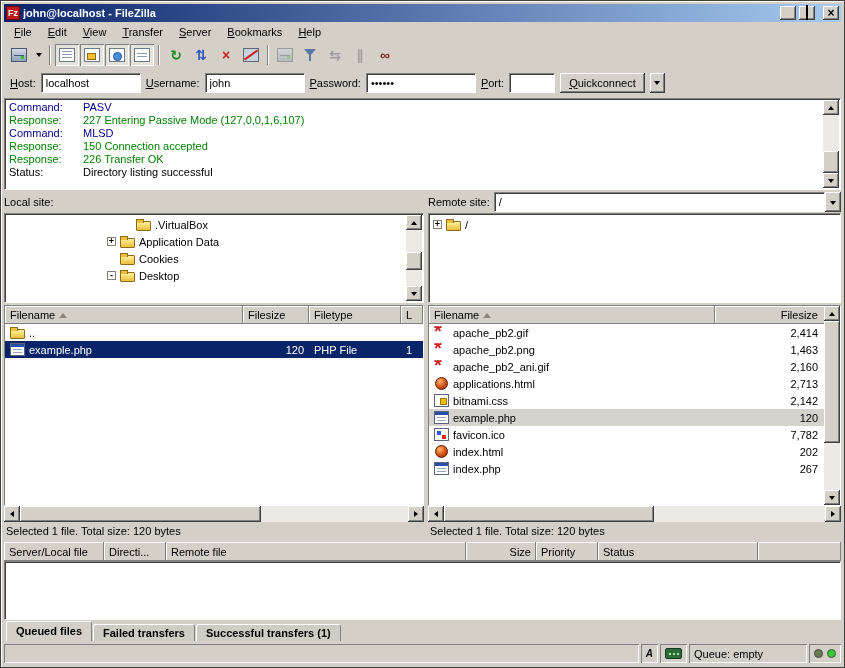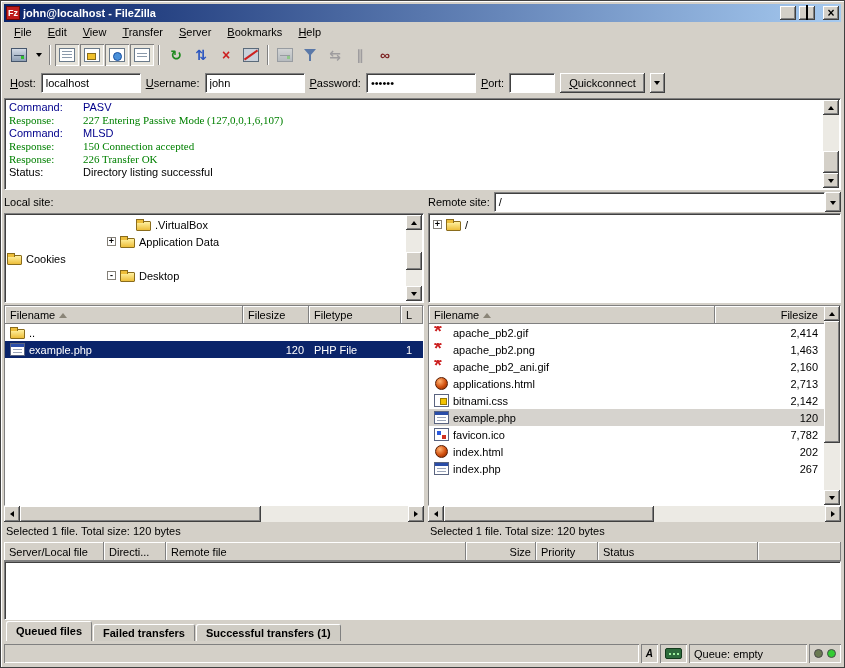--- a/index.html
+++ b/index.html
@@ -74,21 +74,21 @@
                box-shadow: inset -1px -1px 0 #404040, inset 1px 1px 0 #fff, inset -2px -2px 0 #808080; }
 
   
   .sunken { background:#fff; border:1px solid #808080; border-right-color:#fff; border-bottom-color:#fff;
             box-shadow: inset 1px 1px 0 #404040; }
 
   
   .logbox { flex:0 0 92px; margin:1px 0 2px; position:relative; padding:2px 20px 2px 4px; overflow:hidden; }
   .log-line { display:flex; line-height:13px; white-space:nowrap; }
   .log-label { width:74px; flex:none; }
-  .lt-response { color:#008000;font-family:Liberation Serif, serif; }
+  .lt-response { color:#008000; }
   .lt-command  { color:#00008b; }
   .lt-status   { color:#000; }
 
   
   .vsb { position:absolute; top:1px; bottom:1px; right:1px; width:16px; display:flex; flex-direction:column;
          background:#eceae4; }
   .hsb { flex:0 0 16px; display:flex; background:#eceae4; }
   .sbb { background:#d4d0c8; flex:none; display:flex; align-items:center; justify-content:center;
          box-shadow: inset -1px -1px 0 #404040, inset 1px 1px 0 #fff, inset -2px -2px 0 #808080; }
   .vsb .sbb { height:15px; }
@@ -329,21 +329,21 @@
       <div class="treebox sunken">
         <div class="tree-row" style="padding-left:129px">
           <span class="fic" data-icon="folder"></span>
           <span>.VirtualBox</span>
         </div>
         <div class="tree-row" style="padding-left:100px">
           <span class="expander">+</span>
           <span class="fic" data-icon="folder"></span>
           <span>Application Data</span>
         </div>
-        <div class="tree-row" style="">
+        <div class="tree-row" style="padding-left:113px">
           <span class="fic" data-icon="folder"></span>
           <span>Cookies</span>
         </div>
         <div class="tree-row" style="padding-left:100px">
           <span class="expander">-</span>
           <span class="fic" data-icon="folder-open"></span>
           <span>Desktop</span>
         </div>
         <div class="vsb">
           <span class="sbb">

